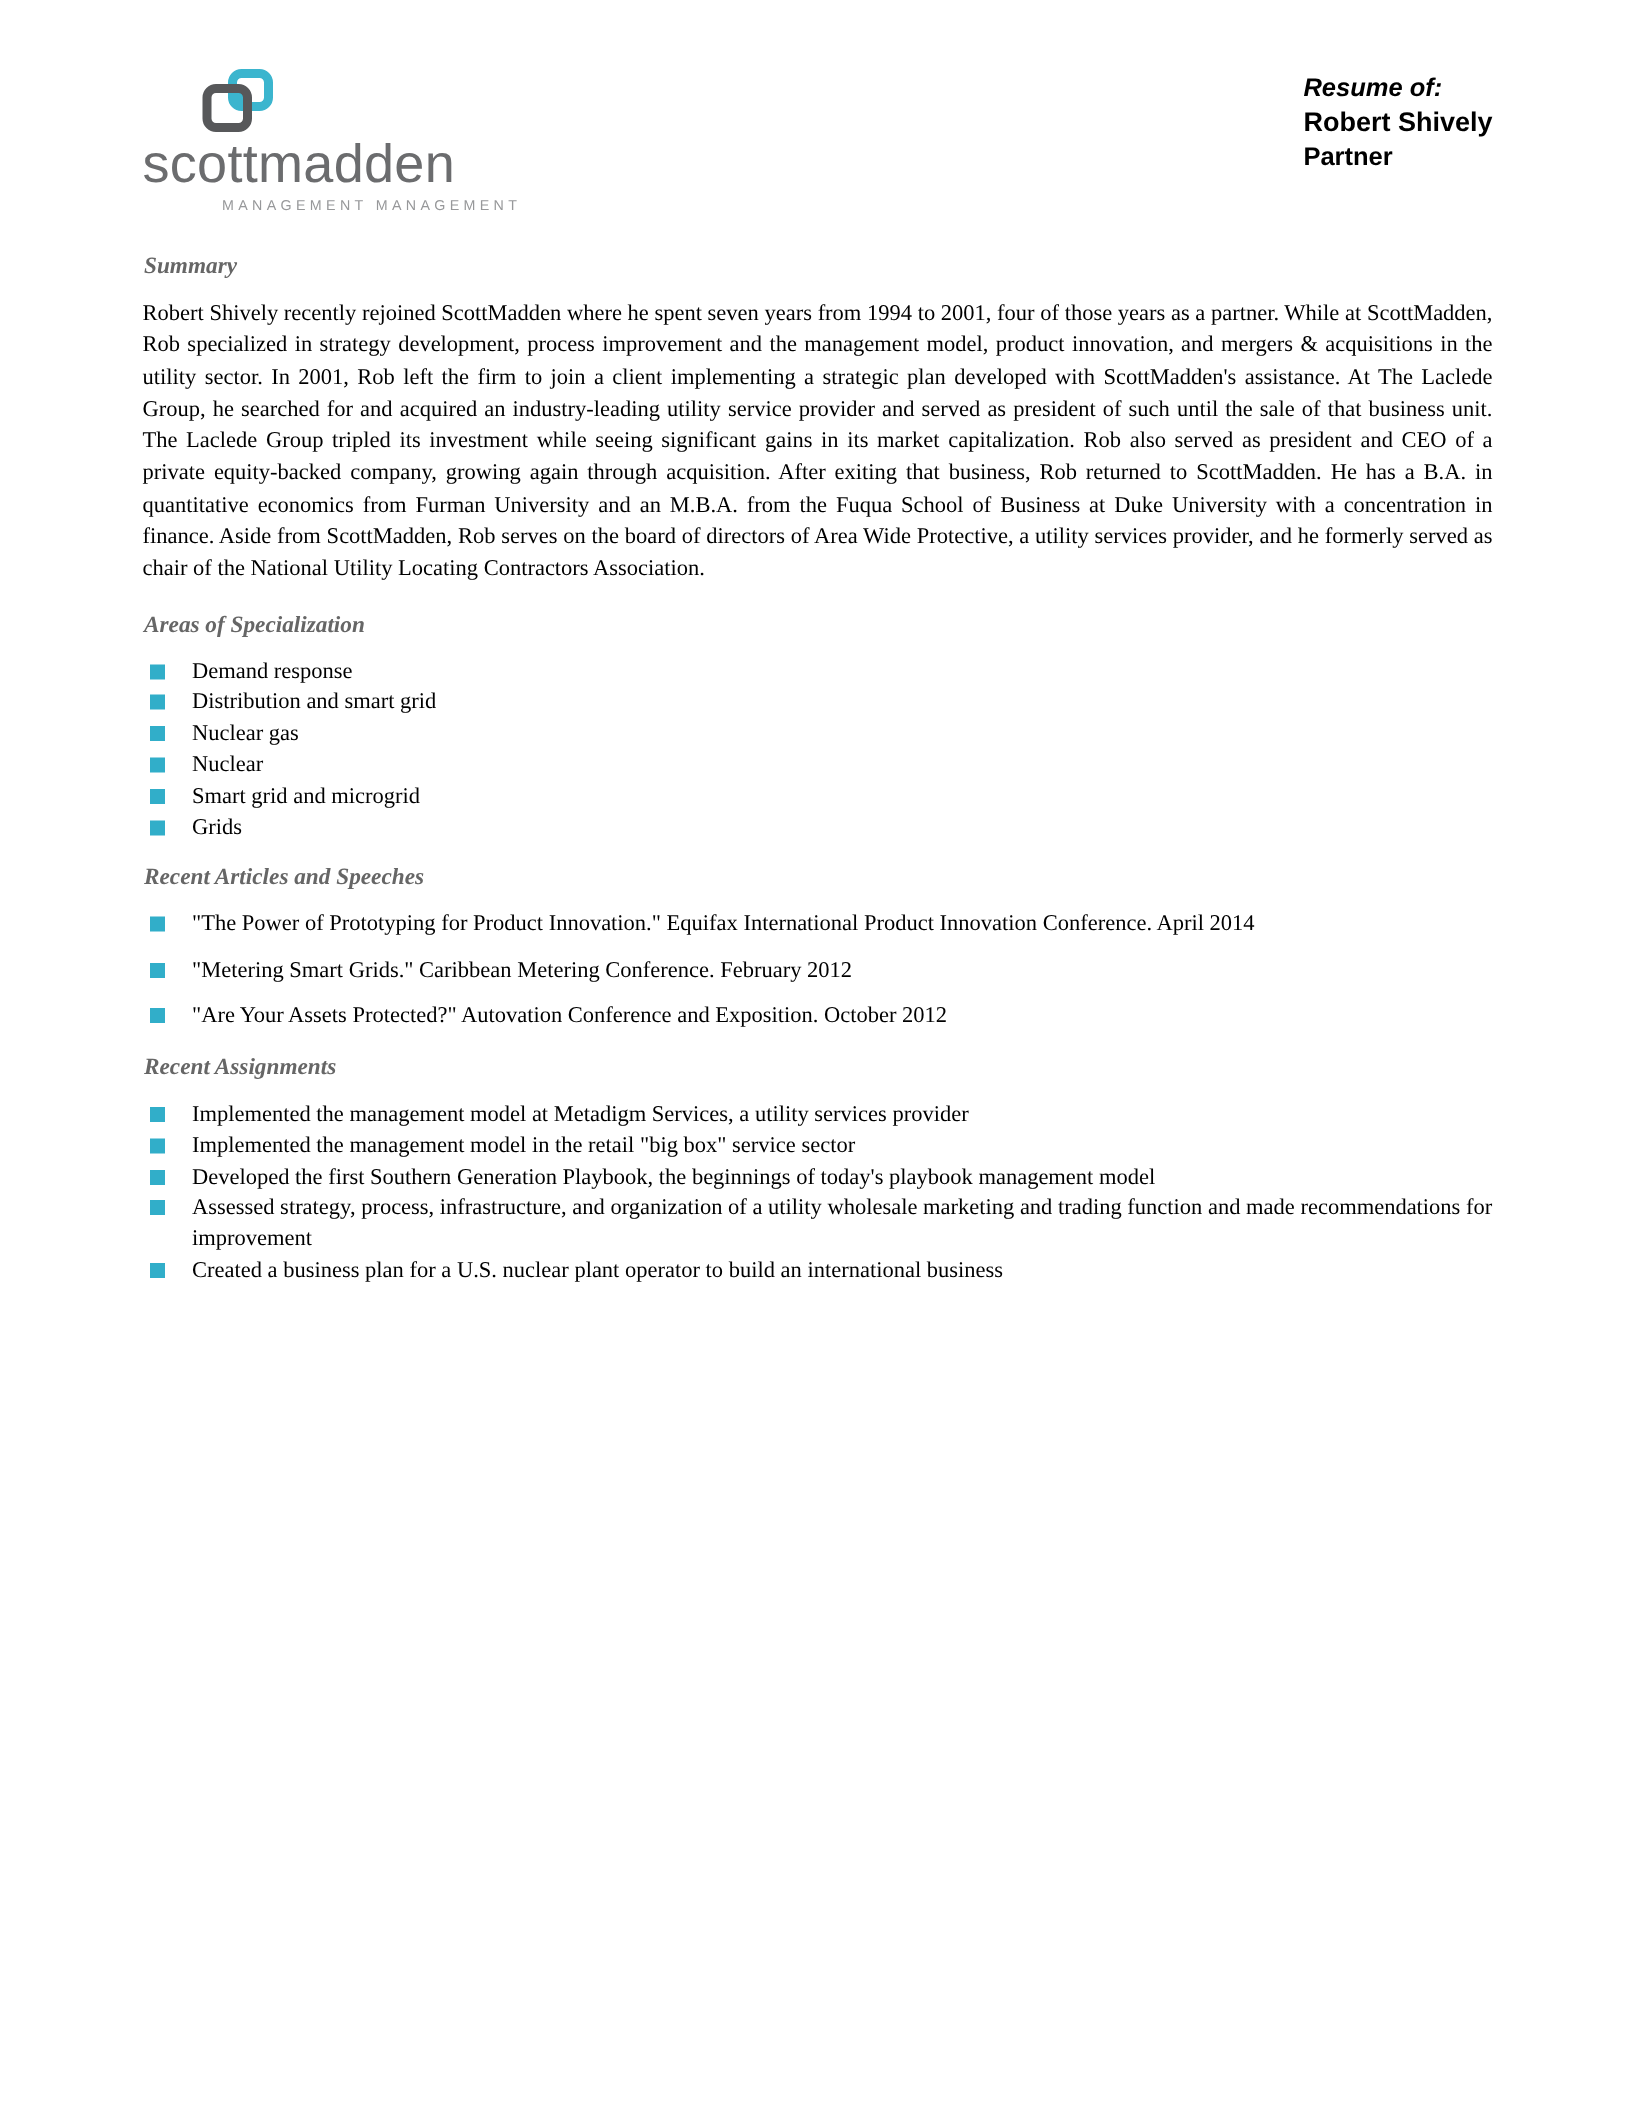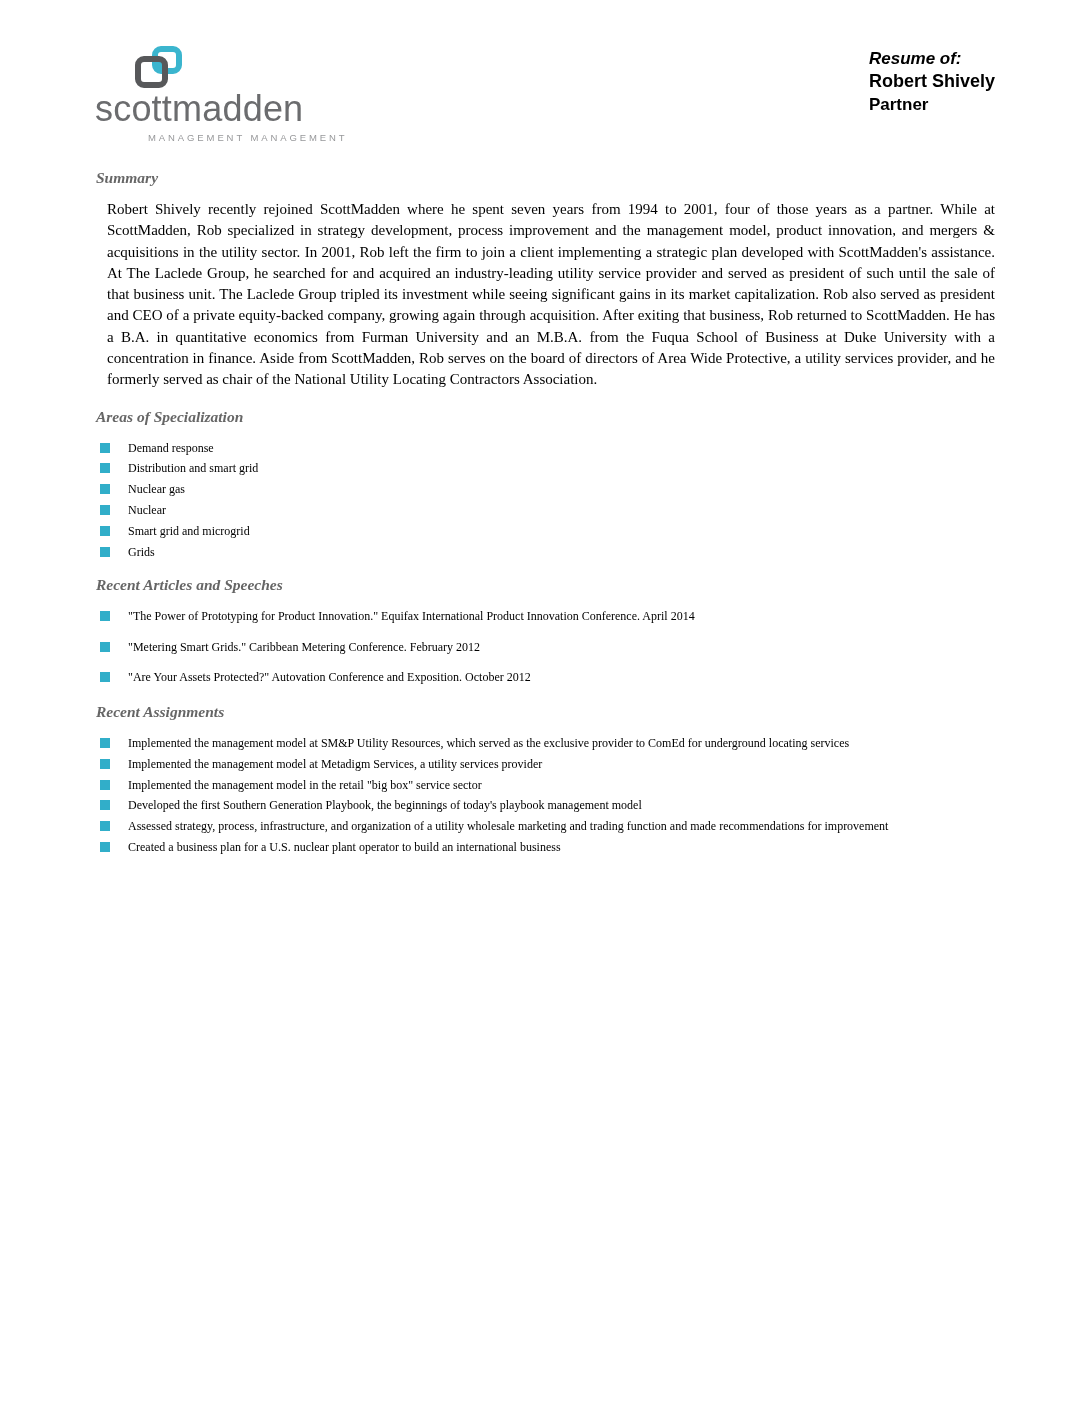--- a/index.html
+++ b/index.html
@@ -37,25 +37,25 @@
     font-size: 15.5px;
     font-style: italic;
     font-weight: bold;
     color: #666666;
     margin: 0 0 12px 1px;
   }
   .summary-text {
     font-size: 15px;
     line-height: 21.3px;
     text-align: justify;
-    margin: 0 0 17px 12px;
+    margin: 0 0 17px 0;
   }
   section { margin-bottom: 0; font-family: Liberation Serif, serif; }
 
-  .bullet-list { list-style: none; margin: 0 0 14px 0; padding: 0; font-size: 12px; }
+  .bullet-list { list-style: none; margin: 0 0 14px 0; padding: 0; font-size: 15px; }
   .bullet-item { position: relative; padding-left: 33px; line-height: 20.8px; }
   .bullet-square { position: absolute; left: 5px; top: 5px; width: 10px; height: 10px; background: #31AEC9; }
   .spaced .bullet-item { margin-bottom: 9px; line-height: 21.5px; }
   .spaced .bullet-item:last-child { margin-bottom: 0; }
 </style>
 </head>
 <body>
 
 <div class="page">
 
@@ -136,24 +136,20 @@
           <span class="bullet-square"></span>
           <span class="bullet-text">"Are Your Assets Protected?" Autovation Conference and Exposition. October 2012</span>
         </li>
       </ul>
   </section>
 
   <section>
     <h2 class="sec-heading">Recent Assignments</h2>
     <ul class="bullet-list tight">
 
-        <li class="bullet-item">
-          <span class="bullet-square"></span>
-          <span class="bullet-text">Implemented the management model at SM&amp;P Utility Resources, which served as the exclusive provider to ComEd for underground locating services</span>
-        </li>
 
         <li class="bullet-item">
           <span class="bullet-square"></span>
           <span class="bullet-text">Implemented the management model at Metadigm Services, a utility services provider</span>
         </li>
 
         <li class="bullet-item">
           <span class="bullet-square"></span>
           <span class="bullet-text">Implemented the management model in the retail "big box" service sector</span>
         </li>

